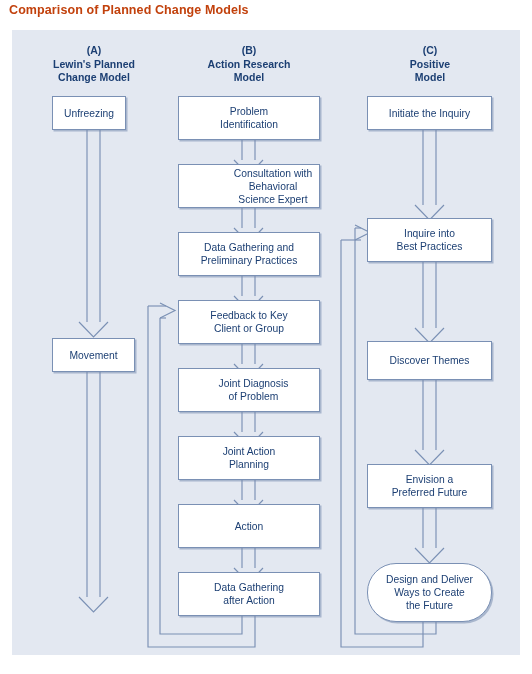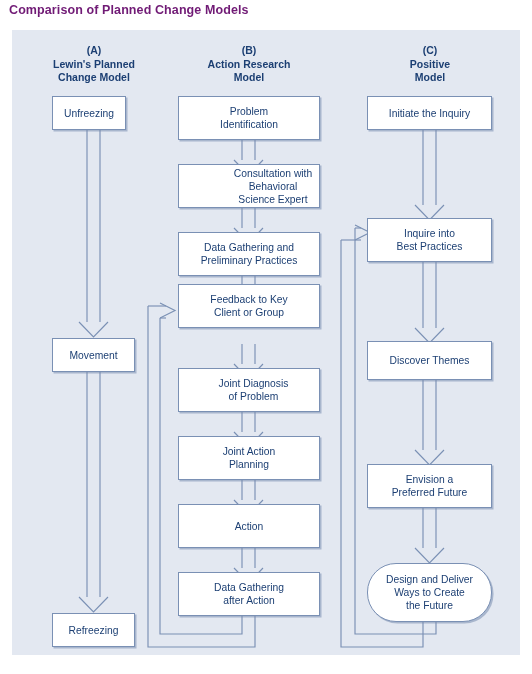--- a/index.html
+++ b/index.html
@@ -6,21 +6,21 @@
   body{
     width:532px;height:674px;
     background:#ffffff;
     font-family:"Liberation Sans", sans-serif;
     overflow:hidden;
   }
   #root{position:relative;width:532px;height:674px;}
 
   .page-title{
     position:absolute;left:9px;top:3px;
-    font-size:12.5px;font-weight:bold;color:#701a75;
+    font-size:12.5px;font-weight:bold;color:#c2410c;
     letter-spacing:.1px;white-space:nowrap;
   }
 
   .panel{
     position:absolute;left:12px;top:30px;
     width:508px;height:625px;
     background:#e3e8f1;
   }
 
   .col-head{
@@ -161,43 +161,40 @@
     </g>
 
   </svg>
 
   <div class="node" style="left:52px;top:96px;width:74px;height:34px;">
     <span>Unfreezing</span>
   </div>
   <div class="node" style="left:52px;top:338px;width:83px;height:34px;">
     <span>Movement</span>
   </div>
-  <div class="node" style="left:52px;top:613px;width:83px;height:34px;">
-    <span>Refreezing</span>
-  </div>
 
   <div class="node" style="left:178px;top:96px;width:142px;height:44px;">
     <div>
       <span>Problem</span>
       <span>Identification</span>
     </div>
   </div>
   <div class="node" style="left:178px;top:164px;width:142px;height:44px;padding-left:48px;">
     <div>
       <span>Consultation with</span>
       <span>Behavioral Science Expert</span>
     </div>
   </div>
   <div class="node" style="left:178px;top:232px;width:142px;height:44px;">
     <div>
       <span>Data Gathering and</span>
       <span>Preliminary Practices</span>
     </div>
   </div>
-  <div class="node" style="left:178px;top:284px;width:142px;height:44px;">
+  <div class="node" style="left:178px;top:300px;width:142px;height:44px;">
     <div>
       <span>Feedback to Key</span>
       <span>Client or Group</span>
     </div>
   </div>
   <div class="node" style="left:178px;top:368px;width:142px;height:44px;padding-left:9px;">
     <div>
       <span>Joint Diagnosis</span>
       <span>of Problem</span>
     </div>

